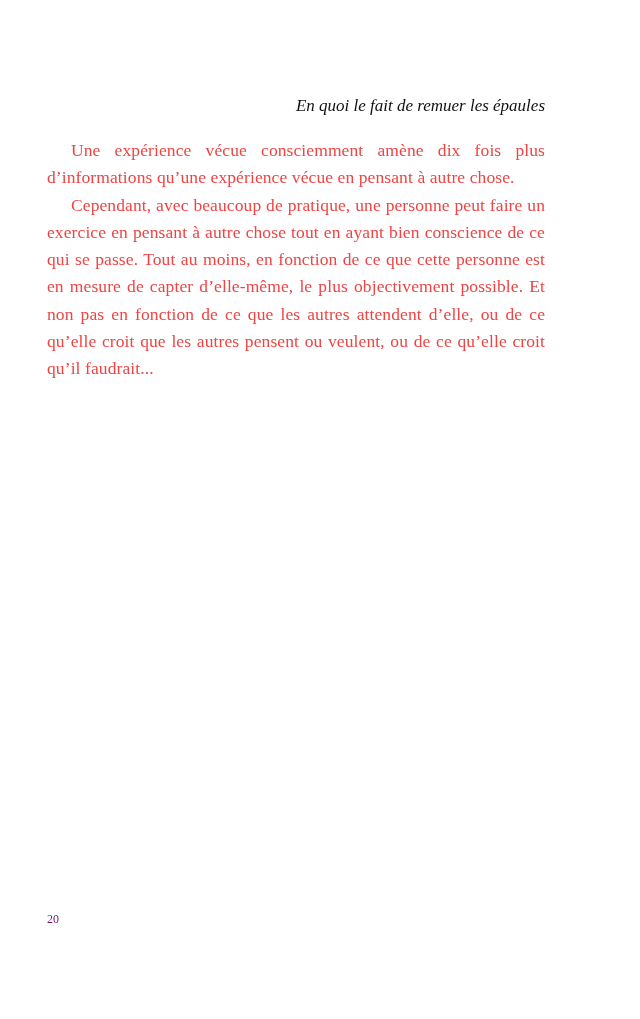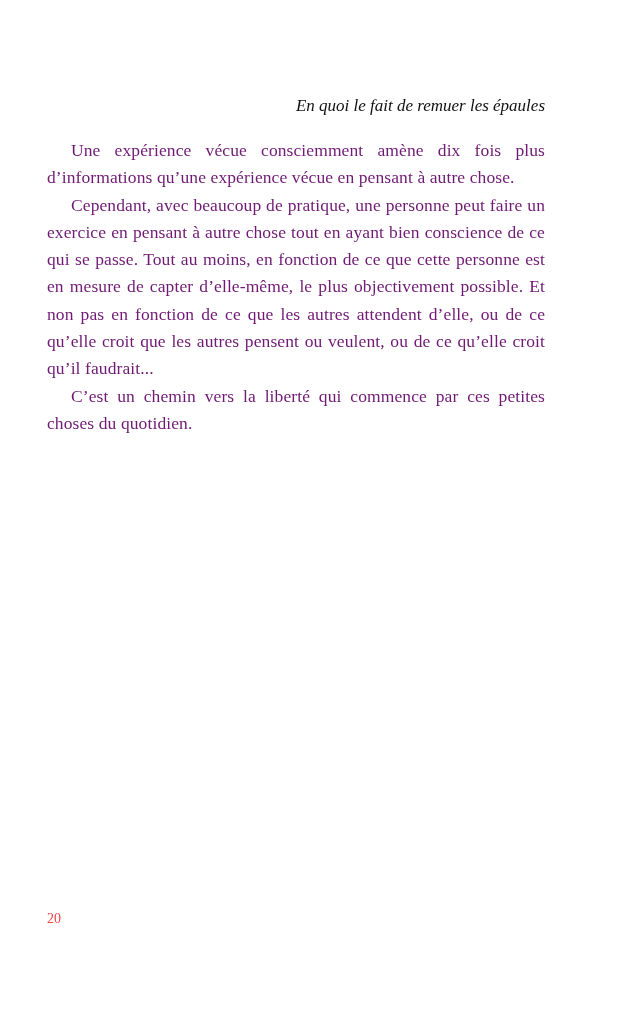--- a/index.html
+++ b/index.html
@@ -32,38 +32,37 @@
     line-height: 22px;
     color: #111111;
   }
   .body-text p {
     margin: 0;
     font-size: 17.5px;
     line-height: 27.3px;
     text-align: justify;
     text-indent: 24px;
     letter-spacing: 0.1px;
-    color: #701a75;
+    color: #ef4444;
   }
   .page-number {
     position: absolute;
     left: 47px;
     bottom: 92px;
-    font-size: 14px;
-    color: #ef4444;
+    font-size: 12px;
+    color: #701a75;
   }
 </style>
 </head>
 <body>
 
 <div class="page">
 
   <div class="running-head">En quoi le fait de remuer les épaules</div>
 
   <div class="body-text">
     <p>Une expérience vécue consciemment amène dix fois plus d’informations qu’une expérience vécue en pensant à autre chose.</p>
     <p>Cependant, avec beaucoup de pratique, une personne peut faire un exercice en pensant à autre chose tout en ayant bien conscience de ce qui se passe. Tout au moins, en fonction de ce que cette personne est en mesure de capter d’elle-même, le plus objectivement possible. Et non pas en fonction de ce que les autres attendent d’elle, ou de ce qu’elle croit que les autres pensent ou veulent, ou de ce qu’elle croit qu’il faudrait...</p>
-    <p>C’est un chemin vers la liberté qui commence par ces petites choses du quotidien.</p>
   </div>
 
   <div class="page-number">20</div>
 
 </div>
 
 </body></html>

